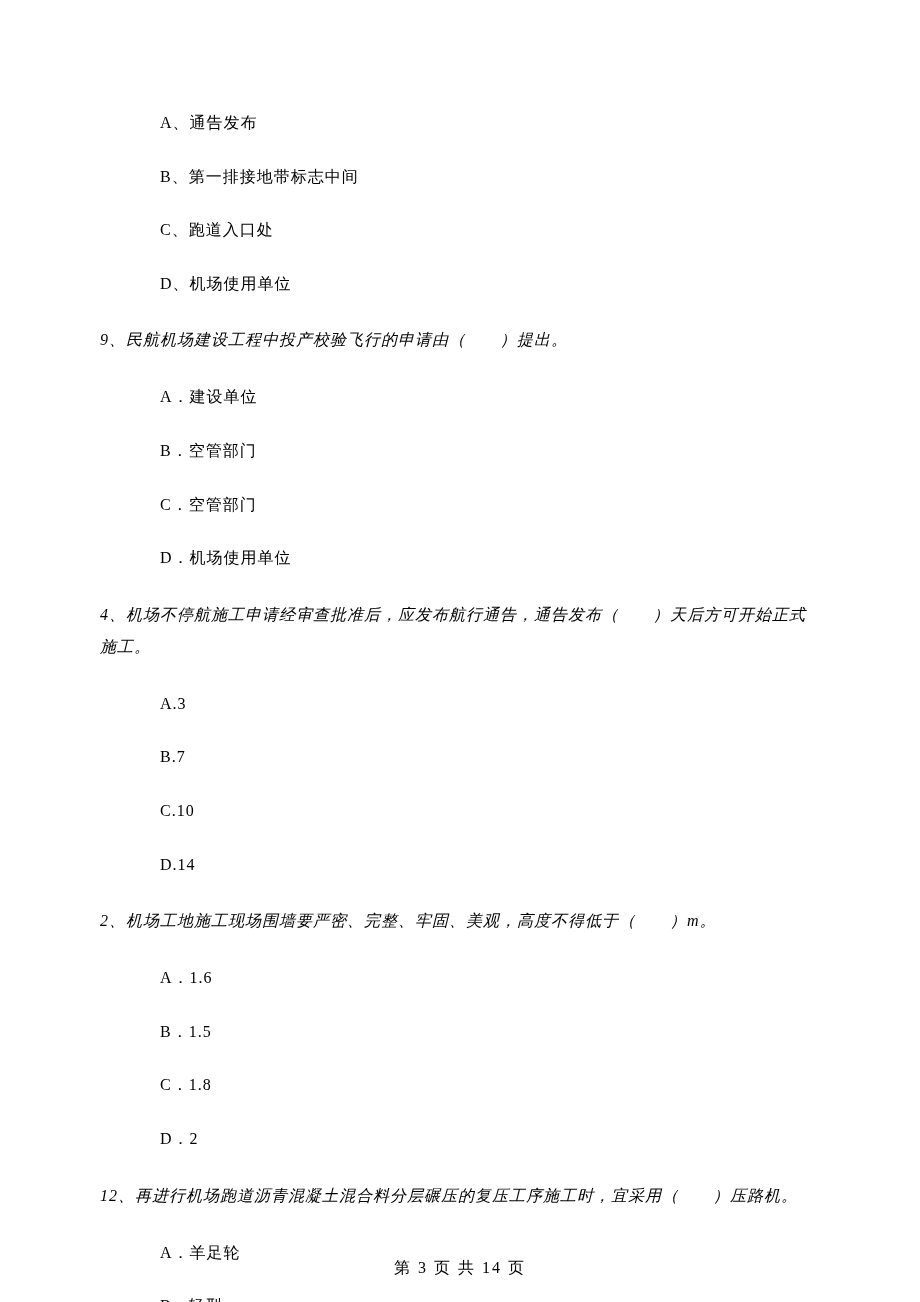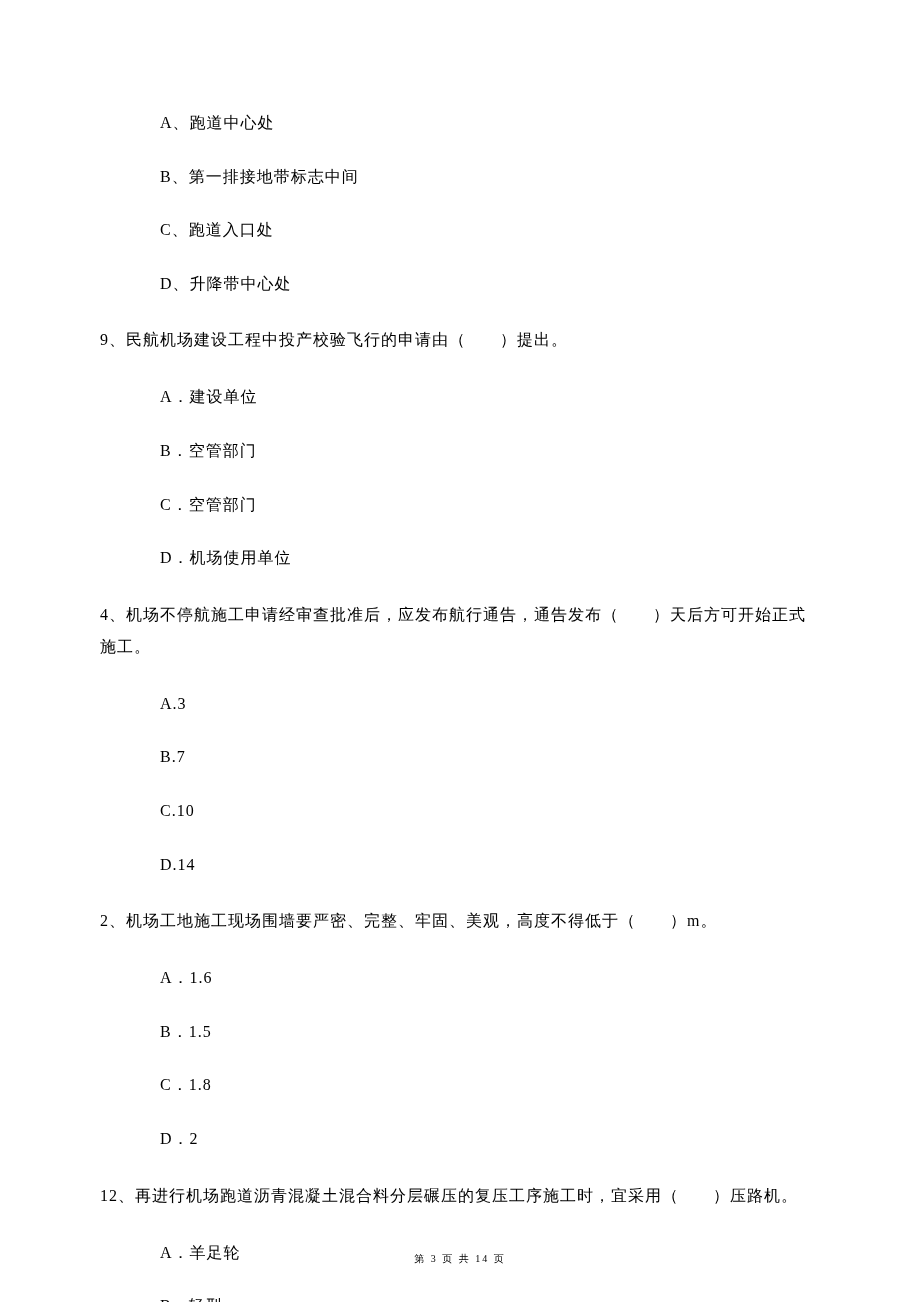--- a/index.html
+++ b/index.html
@@ -22,38 +22,39 @@
       padding-left: 60px;
       margin-bottom: 28px;
       letter-spacing: 1px;
     }
     .question {
       padding-left: 0;
       margin-top: 8px;
       margin-bottom: 28px;
       letter-spacing: 1px;
       line-height: 2;
+      font-style: italic;
     }
     .footer {
       position: absolute;
-      bottom: 35px;
+      bottom: 21px;
       left: 0;
       right: 0;
       text-align: center;
-      font-size: 10px;
+      font-size: 16px;
       letter-spacing: 2px;
     }
   </style>
 </head>
 <body>
 
-<div class="option">A、跑道中心处</div>
+<div class="option">A、通告发布</div>
 <div class="option">B、第一排接地带标志中间</div>
 <div class="option">C、跑道入口处</div>
-<div class="option">D、升降带中心处</div>
+<div class="option">D、机场使用单位</div>
 
 <div class="question">9、民航机场建设工程中投产校验飞行的申请由（　　）提出。</div>
 <div class="option">A．建设单位</div>
 <div class="option">B．空管部门</div>
 <div class="option">C．空管部门</div>
 <div class="option">D．机场使用单位</div>
 
 <div class="question">4、机场不停航施工申请经审查批准后，应发布航行通告，通告发布（　　）天后方可开始正式施工。</div>
 <div class="option">A.3</div>
 <div class="option">B.7</div>

